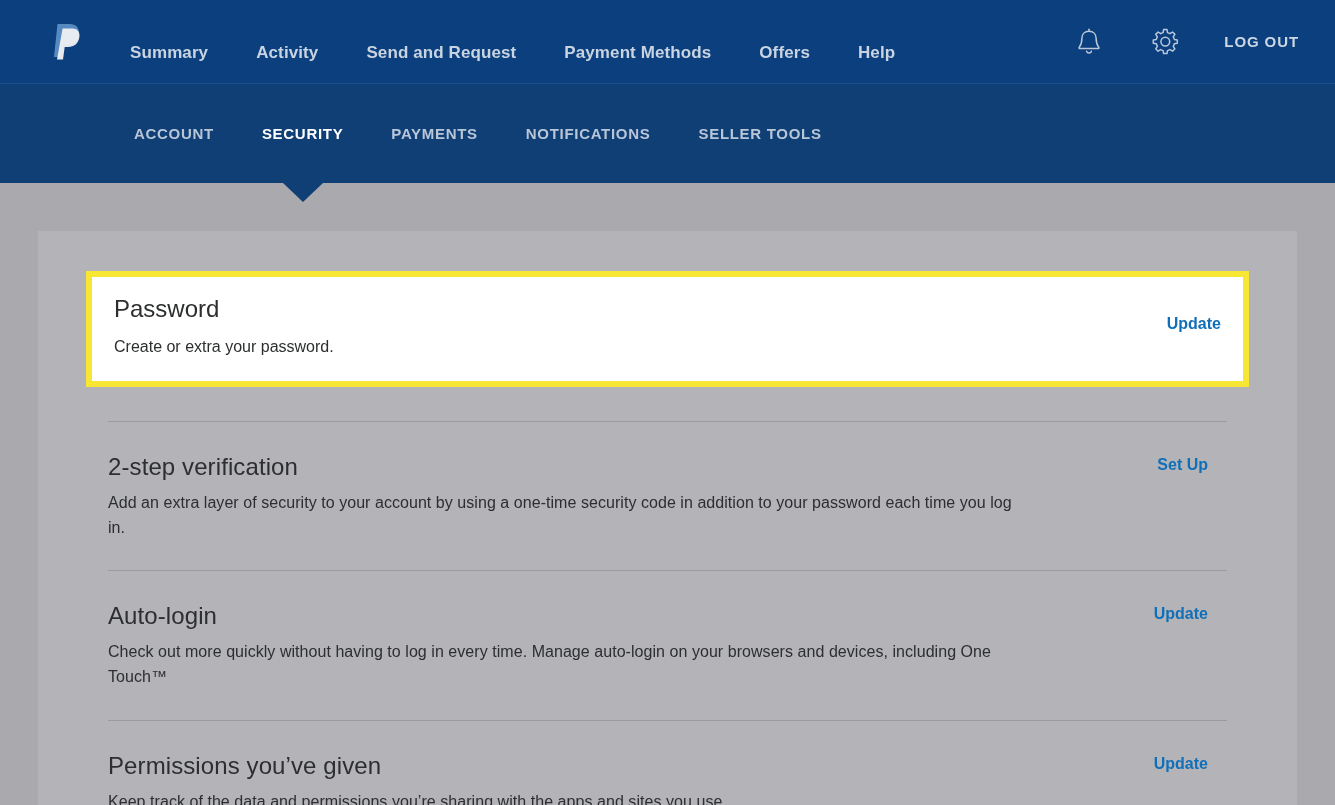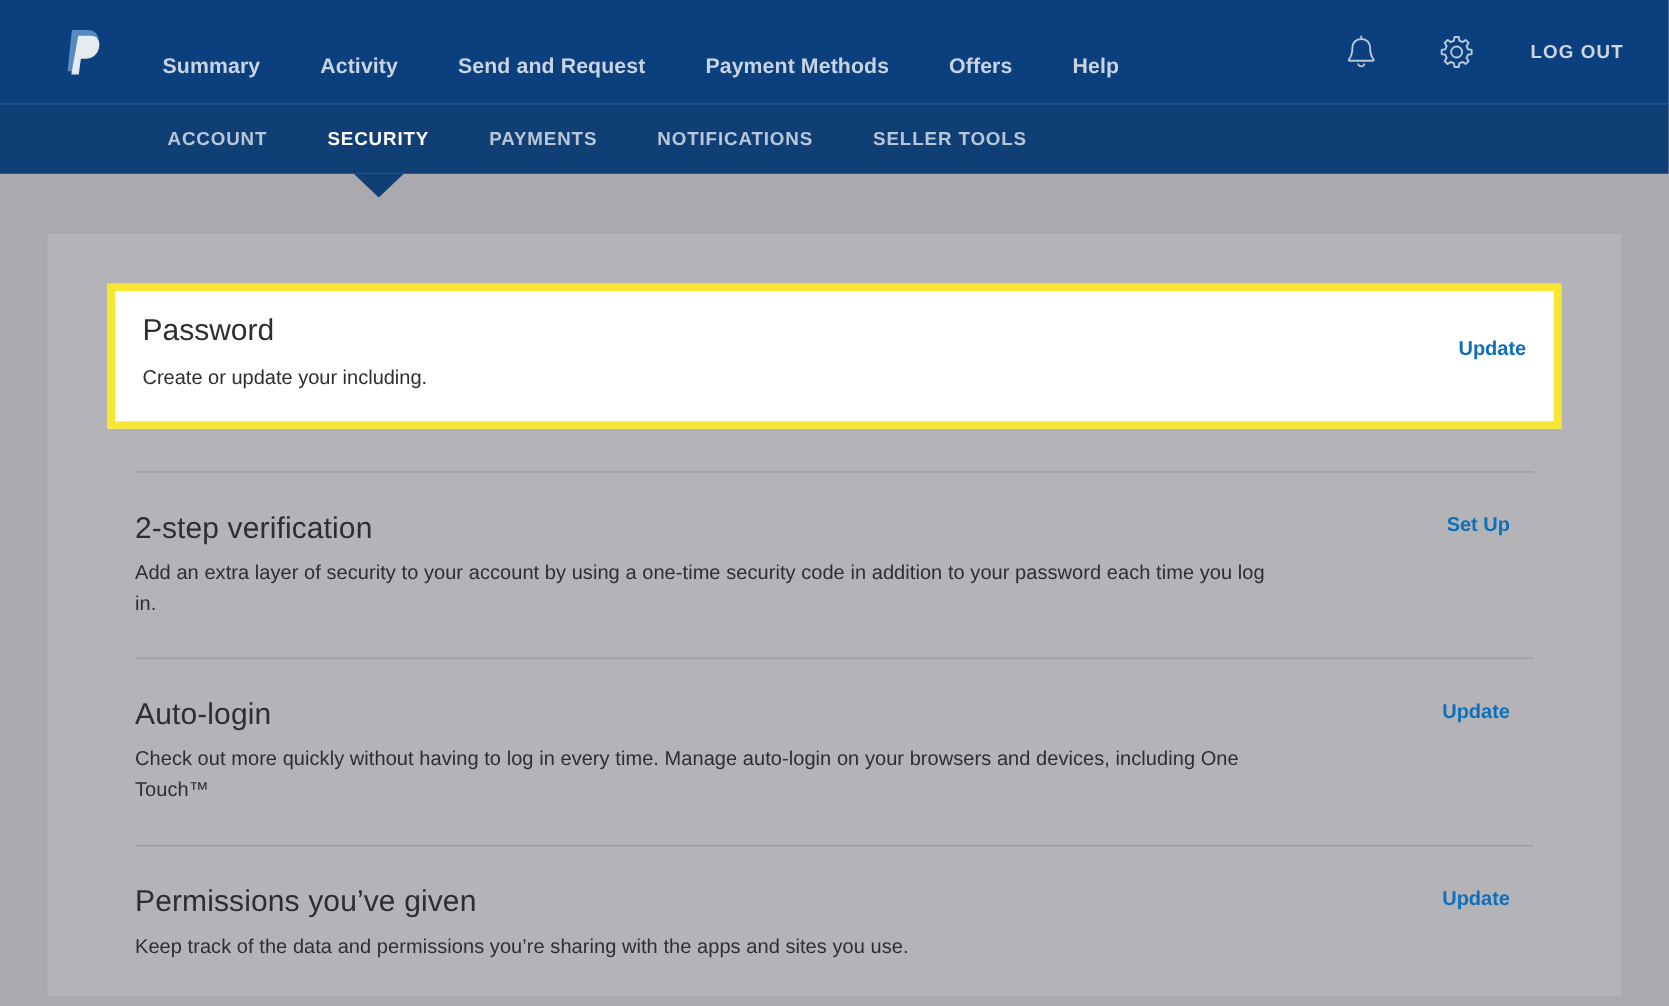--- a/index.html
+++ b/index.html
@@ -78,21 +78,21 @@
     font-weight: bold;
     letter-spacing: 0.9px;
     text-decoration: none;
     white-space: nowrap;
     padding-right: 6px;
   }
 
   
   .sub-nav {
     position: relative;
-    height: 56px;
+    height: 100px;
     background: #103f76;
     border-top: 1px solid #1a4d8a;
     display: flex;
     align-items: center;
     padding-left: 110px;
   }
   .sub-nav a {
     color: #b9c6d8;
     font-size: 15px;
     font-weight: bold;
@@ -264,21 +264,21 @@
   <a href="#">SELLER TOOLS</a>
   <div class="nav-pointer"></div>
 </nav>
 
 <main class="page-wrap">
   <div class="content-panel">
 
     <section class="card-highlight">
       <div class="text-col">
         <h2>Password</h2>
-        <p>Create or update your including.</p>
+        <p>Create or extra your password.</p>
       </div>
       <div class="action-col">
         <a class="action-link" href="#">Update</a>
       </div>
     </section>
 
     <div class="gap-a"></div>
     <div class="divider"></div>
     <div class="gap-b"></div>
 

